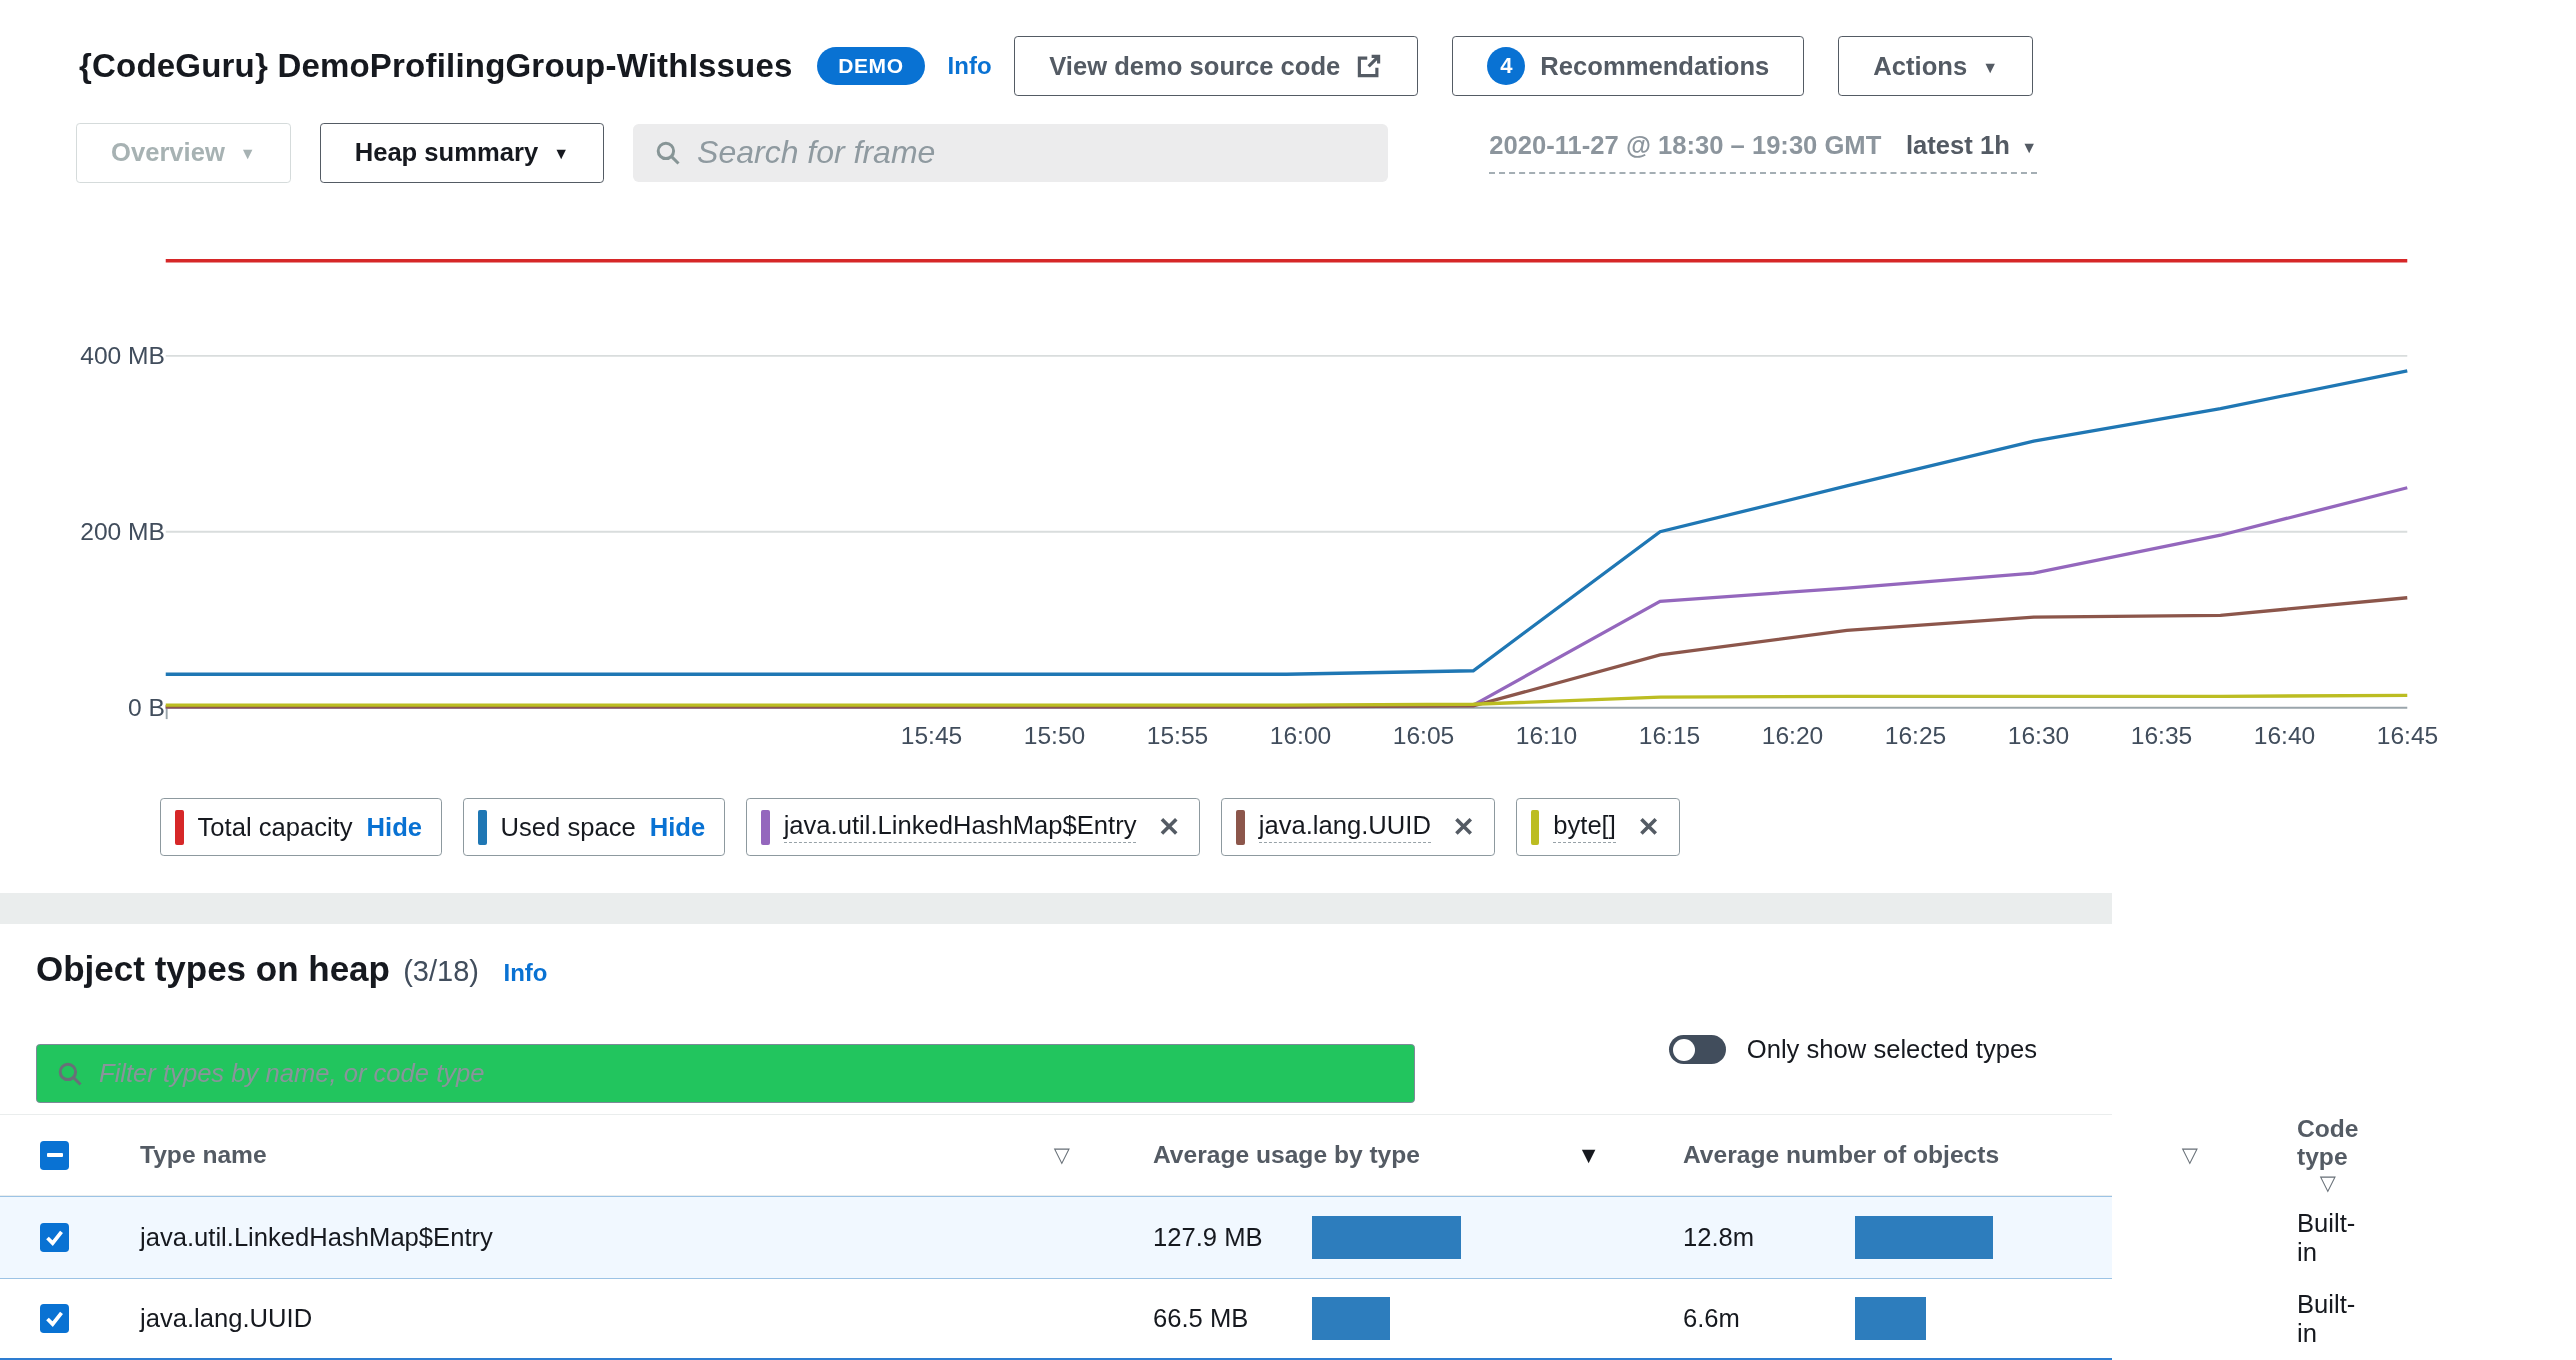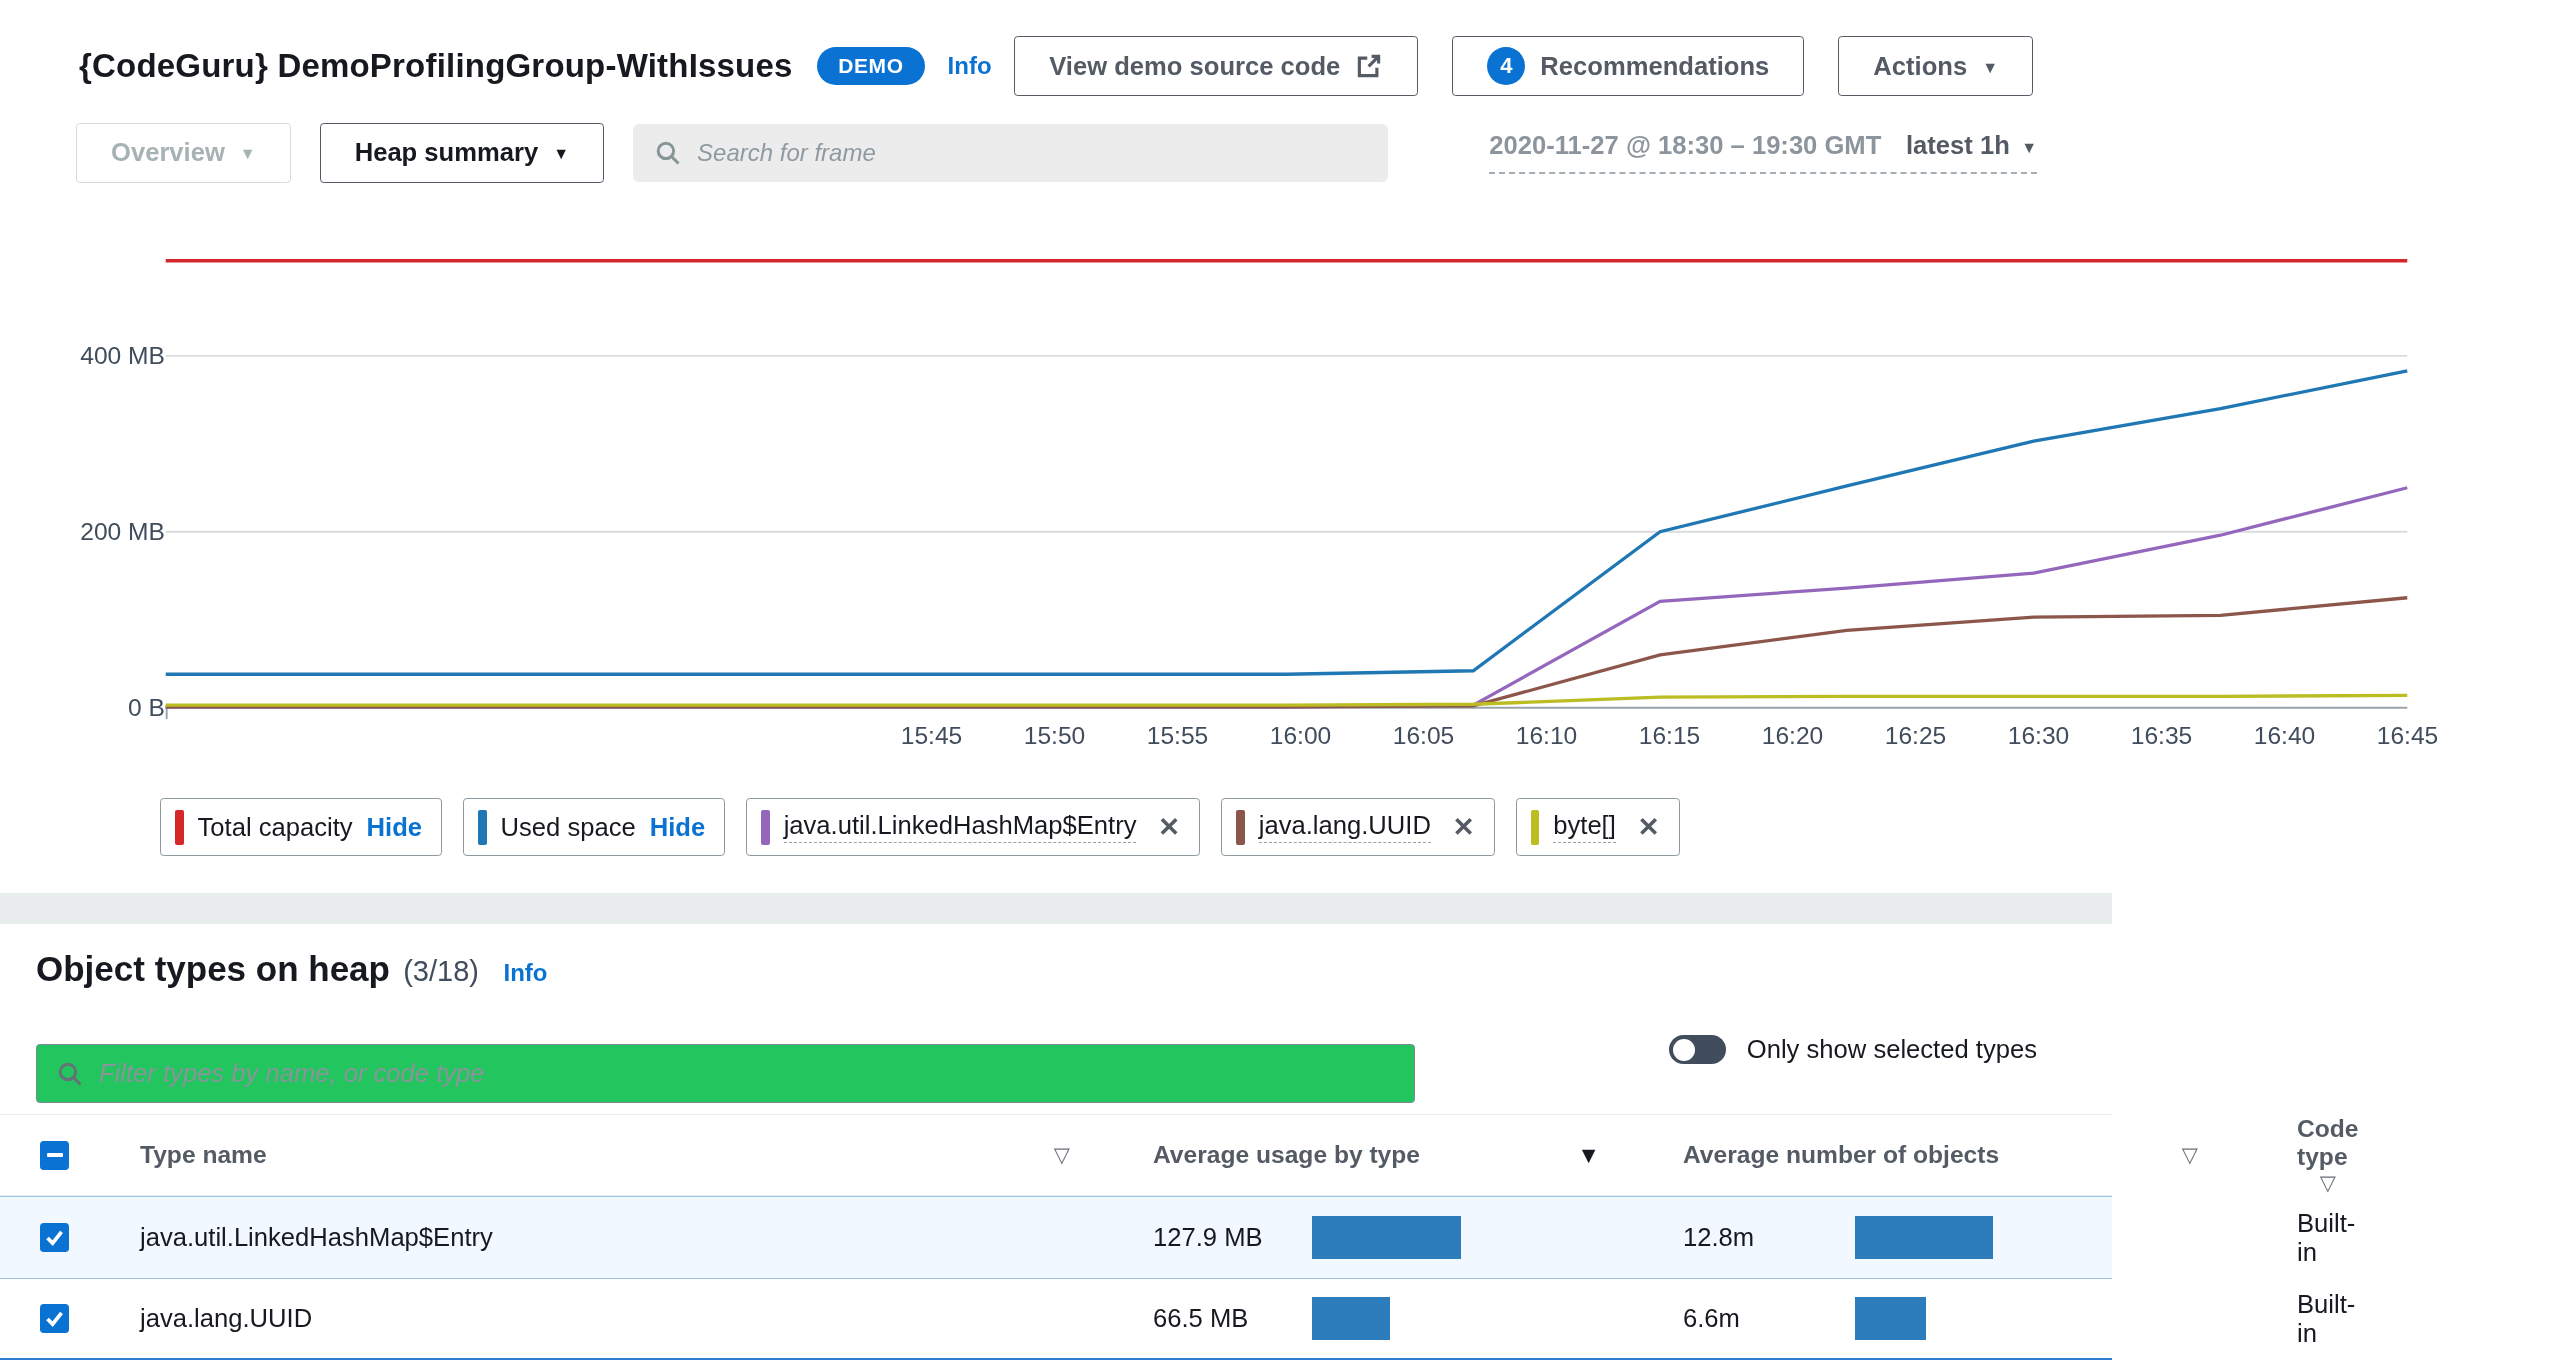--- a/index.html
+++ b/index.html
@@ -22,21 +22,21 @@
                  font-size:22px; font-weight:700; display:flex; align-items:center; justify-content:center; }
   .caret { font-size:16px; line-height:1; position:relative; top:1.9px; }
 
   
   .toolbar { display:flex; align-items:center; padding:26.5px 75px 0 76px; gap:29px; }
   .btn.select-disabled { color:#a7b2b3; border-color:#d5dbdb; }
   .btn.select-active { color:#16191f; border-color:#545b64; }
   .search-box { width:755px; height:58px; background:#ececed; border-radius:5.7px;
                 display:flex; align-items:center; padding:0 21px; gap:15px; }
   .search-box input { flex:1; border:none; outline:none; background:transparent;
-                      font-family:inherit; font-size:24px; color:#737373; }
+                      font-family:inherit; font-size:32px; color:#737373; }
   .search-box input::placeholder { color:#8f9aa0; font-style:italic; }
   .time-controls { margin-left:auto; display:flex; align-items:center; gap:24.6px;
                    border-bottom:2.8px dashed #a4aeb4; padding-bottom:11.4px; }
   .time-range { color:#8c959d; font-size:25.6px; font-weight:700; }
   .time-preset { color:#545b64; font-size:25.6px; font-weight:700; display:flex; align-items:center; gap:11.4px; cursor:pointer; }
 
   
   .chart-svg { position:absolute; left:165px; top:215px; }
   .y-axis { position:absolute; left:4px; top:0; width:161px; height:757px; }
   .y-axis span { position:absolute; right:0; transform:translateY(-50%); font-size:24.6px; color:#414d5c; white-space:nowrap; }

